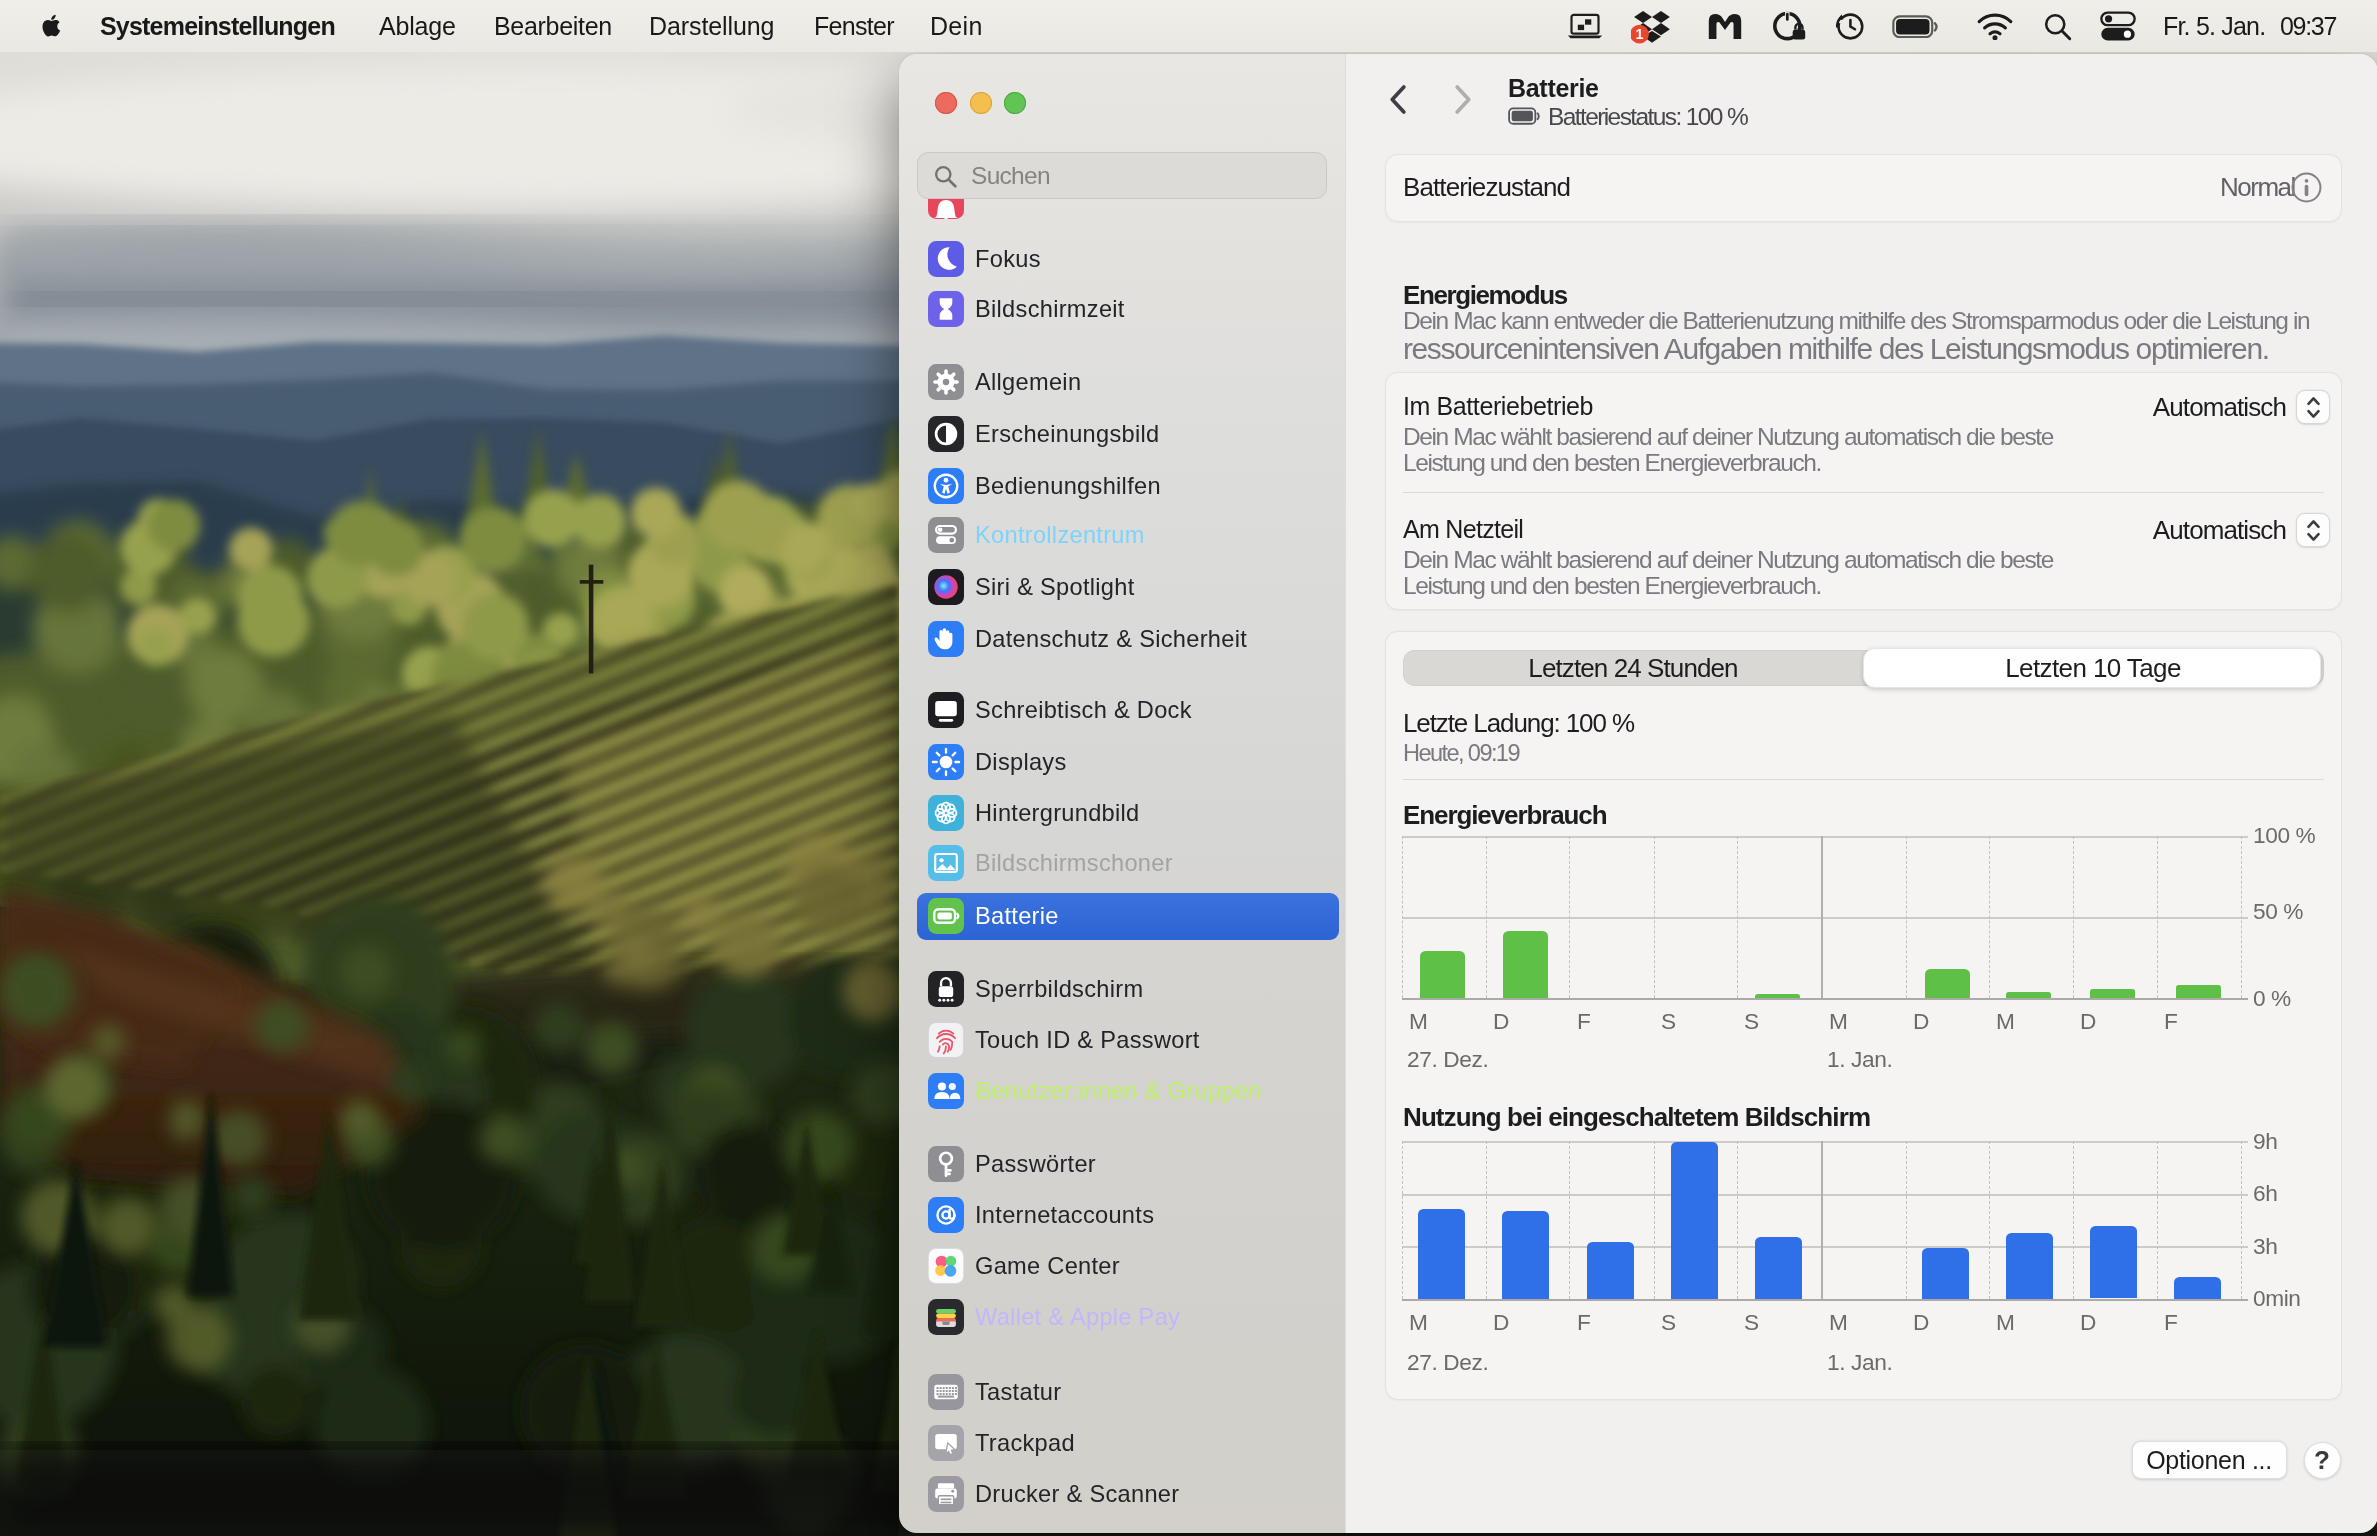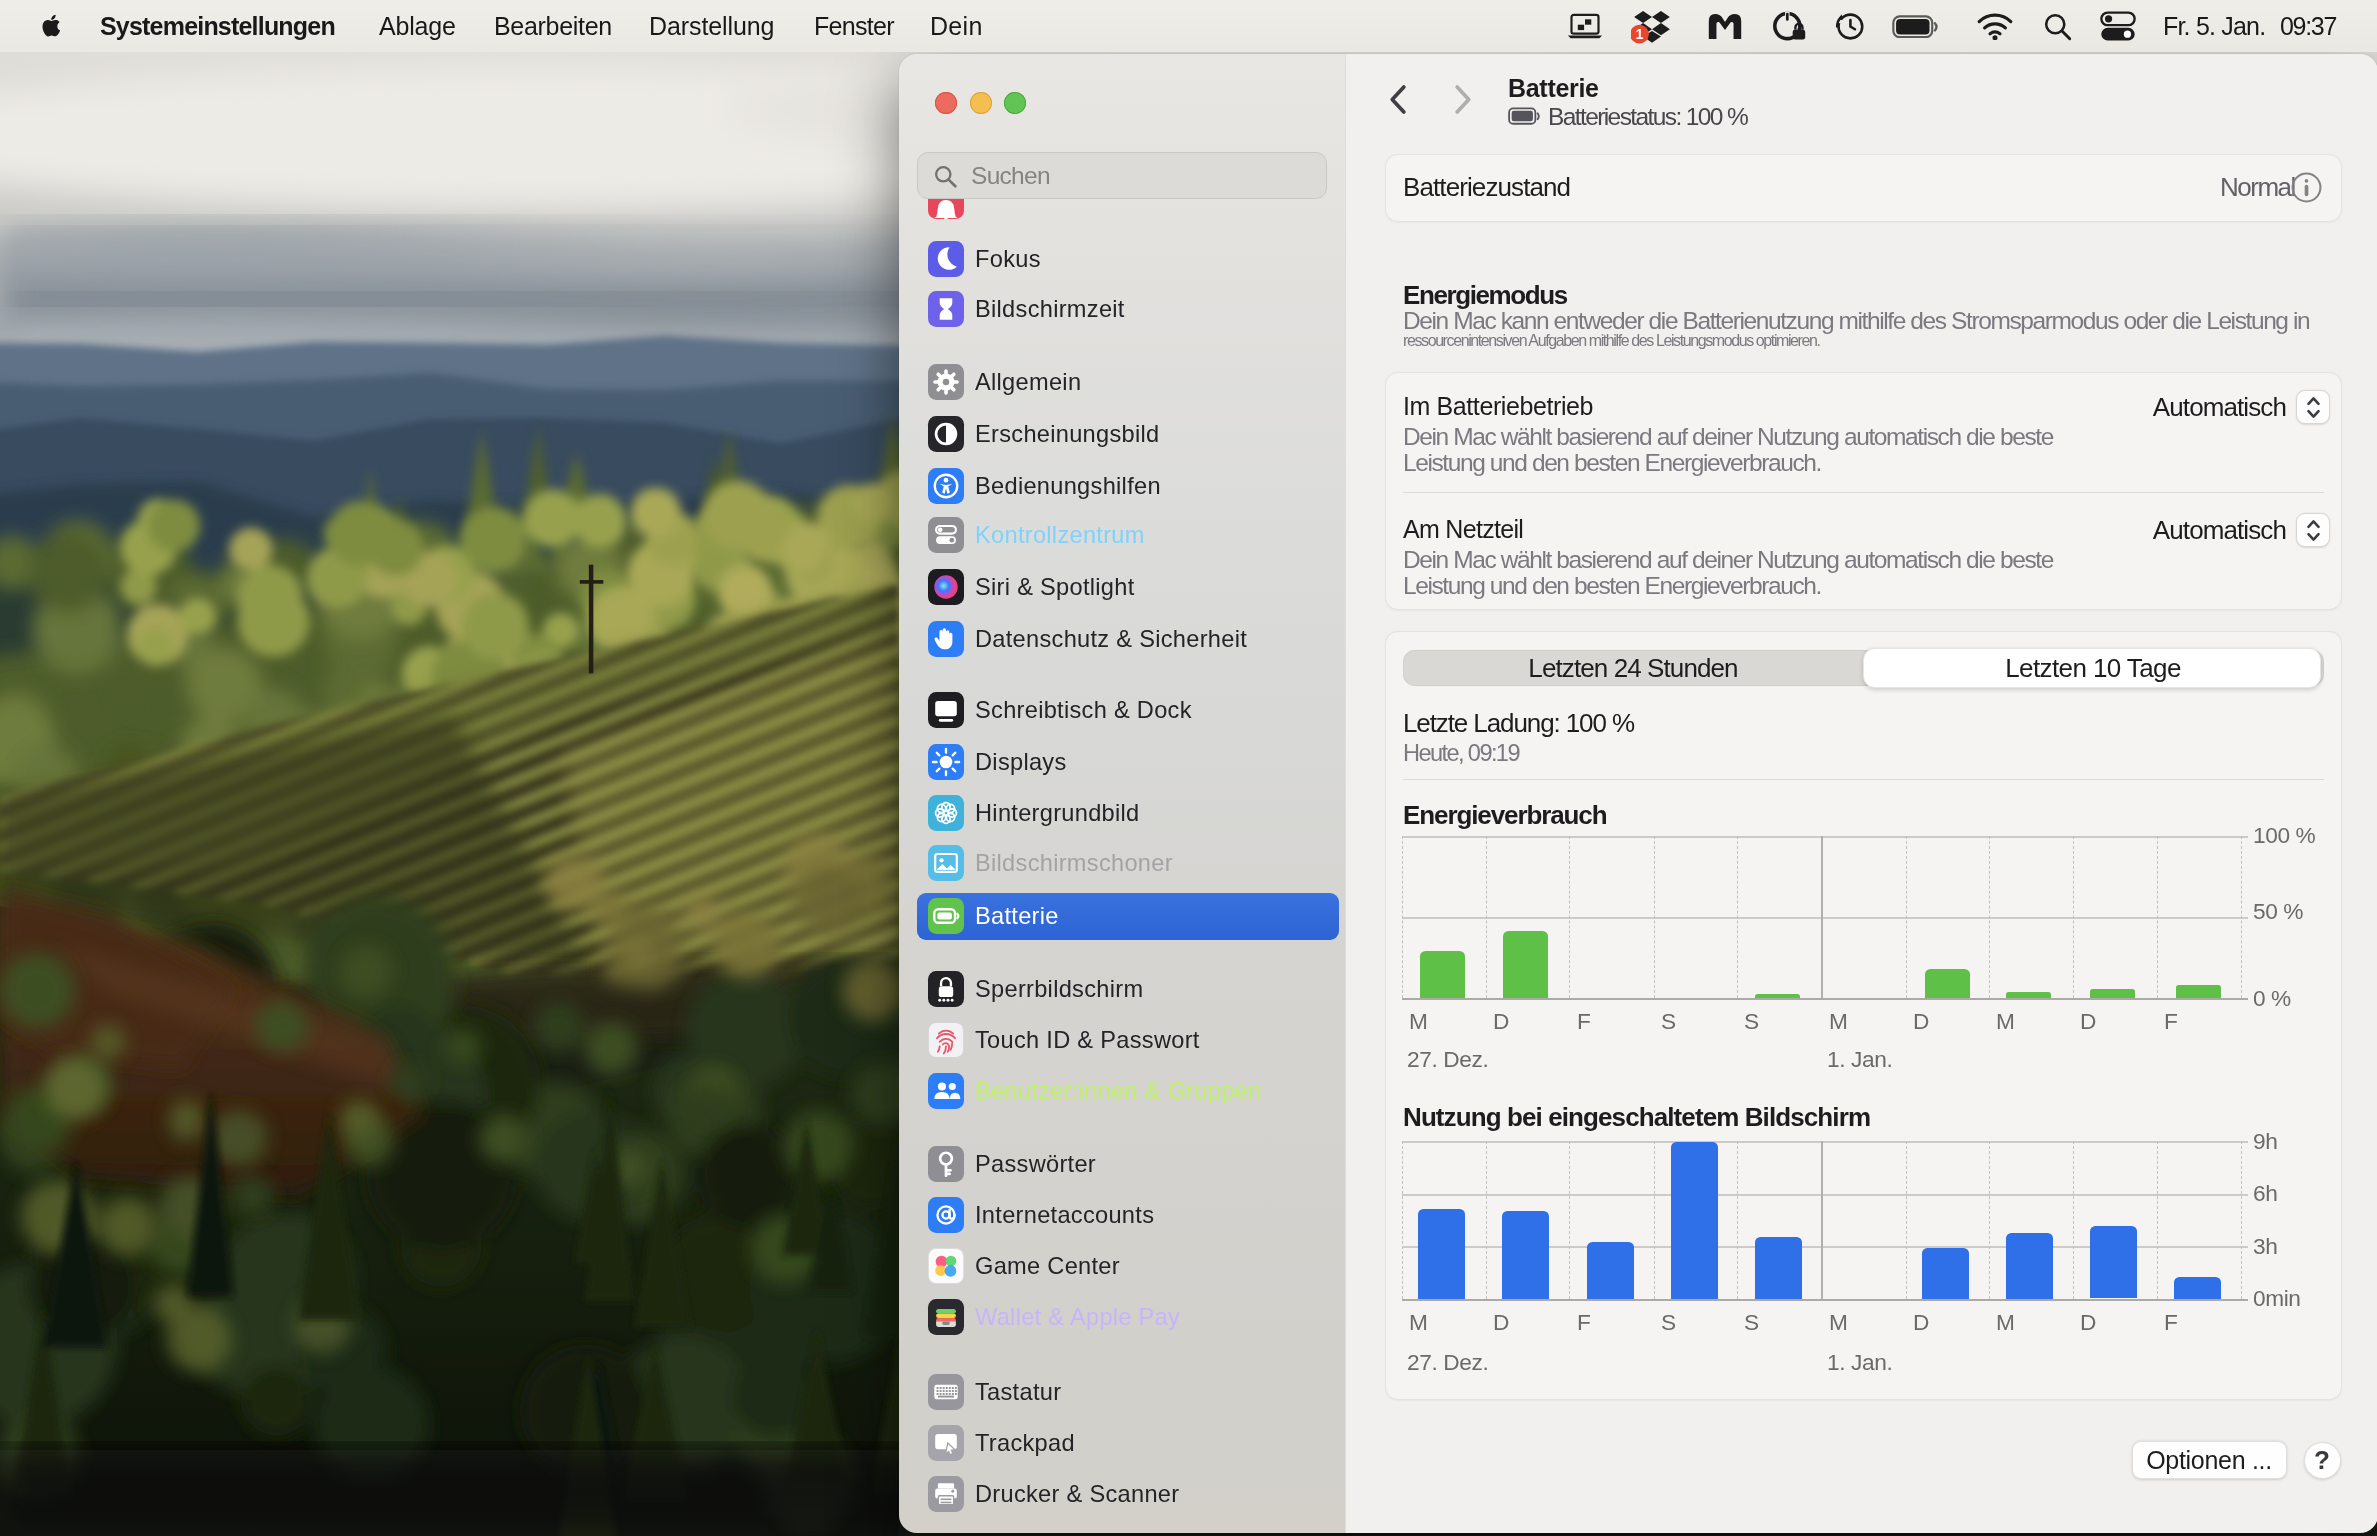--- a/index.html
+++ b/index.html
@@ -773,21 +773,21 @@
     <div class="card" style="top:100px;height:68px"></div>
     <div class="t" style="left:504px;top:118px;font-size:26px;letter-spacing:-0.9px;color:#1D1D1F;font-weight:400;">Batteriezustand</div>
     <div class="t" style="left:1291px;top:118px;font-size:26px;letter-spacing:-1.5px;color:#626167;font-weight:400;margin-left:30px;">Normal</div>
     <svg class="abs" style="left:1391px;top:117px" width="33" height="33" viewBox="0 0 36 36">
       <circle cx="18" cy="18" r="15.2" fill="none" stroke="#828287" stroke-width="2.2"></circle>
       <circle cx="18" cy="10.8" r="2" fill="#828287"></circle>
       <rect x="16" y="15" width="4" height="12.5" rx="2" fill="#828287"></rect>
     </svg>
     <div class="t" style="left:504px;top:226px;font-size:26px;letter-spacing:-1.4px;color:#1D1D1F;font-weight:700;">Energiemodus</div>
     <div class="t" style="left:504px;top:253px;font-size:24.5px;letter-spacing:-1.4px;color:#7A797F;font-weight:400;">Dein Mac kann entweder die Batterienutzung mithilfe des Stromsparmodus oder die Leistung in</div>
-    <div class="t" style="left:504px;top:278px;font-size:16px;letter-spacing:-1.4px;color:#7A797F;font-weight:400;">ressourcenintensiven Aufgaben mithilfe des Leistungsmodus optimieren.</div>
+    <div class="t" style="left:504px;top:278px;font-size:30px;letter-spacing:-1.4px;color:#7A797F;font-weight:400;">ressourcenintensiven Aufgaben mithilfe des Leistungsmodus optimieren.</div>
     <div class="card" style="top:318px;height:238px"></div>
     <div class="t" style="left:504px;top:338px;font-size:25px;letter-spacing:-0.4px;color:#1D1D1F;font-weight:400;">Im Batteriebetrieb</div>
     <div class="t" style="left:504px;top:369px;font-size:24.5px;letter-spacing:-1.4px;color:#7A797F;font-weight:400;">Dein Mac wählt basierend auf deiner Nutzung automatisch die beste</div>
     <div class="t" style="left:504px;top:395px;font-size:24.5px;letter-spacing:-1.4px;color:#7A797F;font-weight:400;">Leistung und den besten Energieverbrauch.</div>
     <div class="t" style="right:92px;top:338px;font-size:26px;letter-spacing:-0.9px;color:#1D1D1F">Automatisch</div>
     <div class="abs" style="left:1397px;top:336px;width:34px;height:34px;border-radius:9px;background:#FDFDFD;border:0.9px solid #D8D7D5;box-sizing:border-box;box-shadow:0 0.9px 1.8px rgba(0,0,0,0.12)">
 <svg width="33" height="33" viewBox="0 0 36 36">
         <path d="M12.5 14 L18 8 L23.5 14" fill="none" stroke="#3C3B40" stroke-width="2.8" stroke-linecap="round" stroke-linejoin="round"></path>
         <path d="M12.5 22 L18 28 L23.5 22" fill="none" stroke="#3C3B40" stroke-width="2.8" stroke-linecap="round" stroke-linejoin="round"></path>
       </svg>

